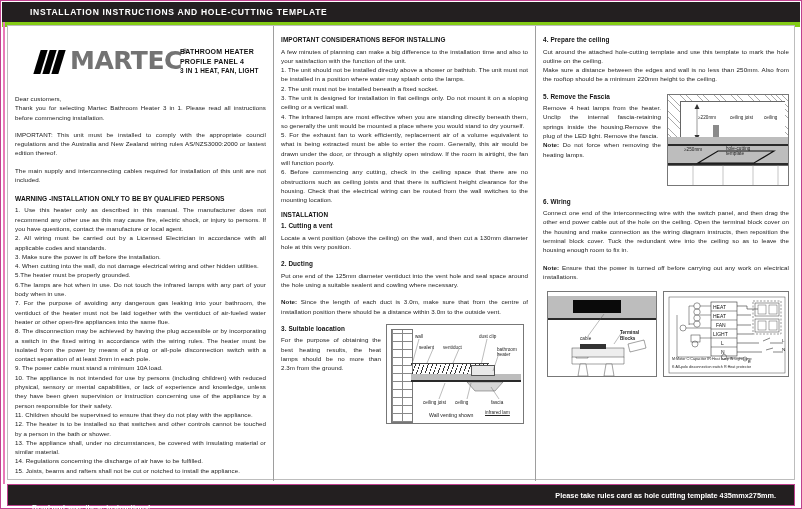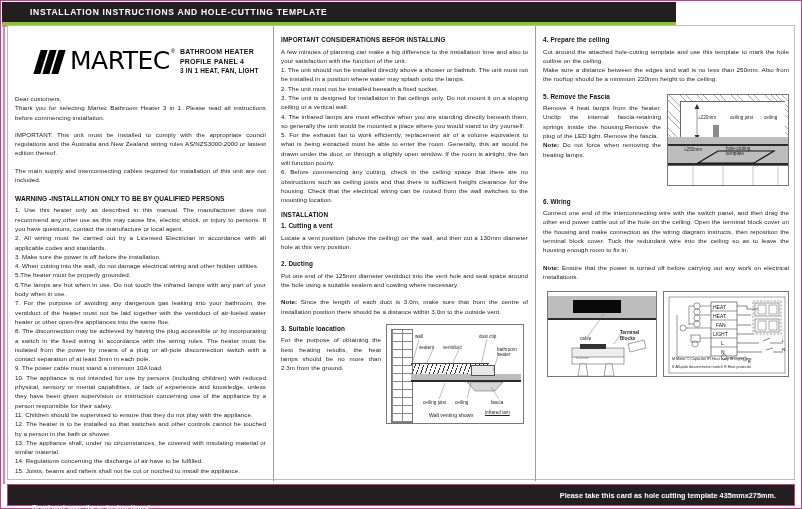--- a/index.html
+++ b/index.html
@@ -18,21 +18,21 @@
     width: 802px;
     height: 509px;
     background: #ffffff;
     box-sizing: border-box;
     border: 1px solid #c0418f;
   }
   
   .header-bar {
     position: absolute;
     left: 1px; top: 1px;
-    width: 674px;
+    width: 798px;
     height: 20px;
     background: #231f20;
     border-bottom: 5px solid #84cc16;
   }
   .header-title {
     position: absolute;
     left: 28px;
     top: 5px;
     color: #ffffff;
     font-size: 8.5px;
@@ -122,24 +122,24 @@
     background: #000;
     transform: skewX(-17deg);
     display: block;
   }
   .logo-slashes i:nth-child(1) { left: 0px; }
   .logo-slashes i:nth-child(2) { left: 9px; }
   .logo-slashes i:nth-child(3) { left: 18px; }
   .logo-word {
     font-family: "DejaVu Sans", sans-serif;
     font-size: 25px;
-    font-weight: normal;
+    font-weight: bold;
     letter-spacing: -0.5px;
     line-height: 25px;
-    color: #000000;
+    color: #737373;
   }
   .logo-reg {
     font-size: 6px;
     vertical-align: super;
     margin-left: 1px;
     line-height: 6px;
   }
   .logo-text {
     position: absolute;
     left: 165px;
@@ -496,15 +496,15 @@
           </svg>
           <div class="fig-label" style="left:8px;top:65px;font-size:3.6px;">M:Motor   C:Capacitor   IR:Heat lamp   IN:Light lamp</div>
           <div class="fig-label" style="left:8px;top:73px;font-size:3.6px;">K:All-polo disconnection switch   R:Heat protector</div>
         </div>
       </div>
     </div>
   </div>
 
   <div class="footer-bar">
     <div class="footer-left">Read and save these instructions!</div>
-    <div class="footer-right">Please take this card as hole cutting template 435mmx275mm.</div>
+    <div class="footer-right">Please take rules card as hole cutting template 435mmx275mm.</div>
   </div>
 </div>
 
 </body></html>

